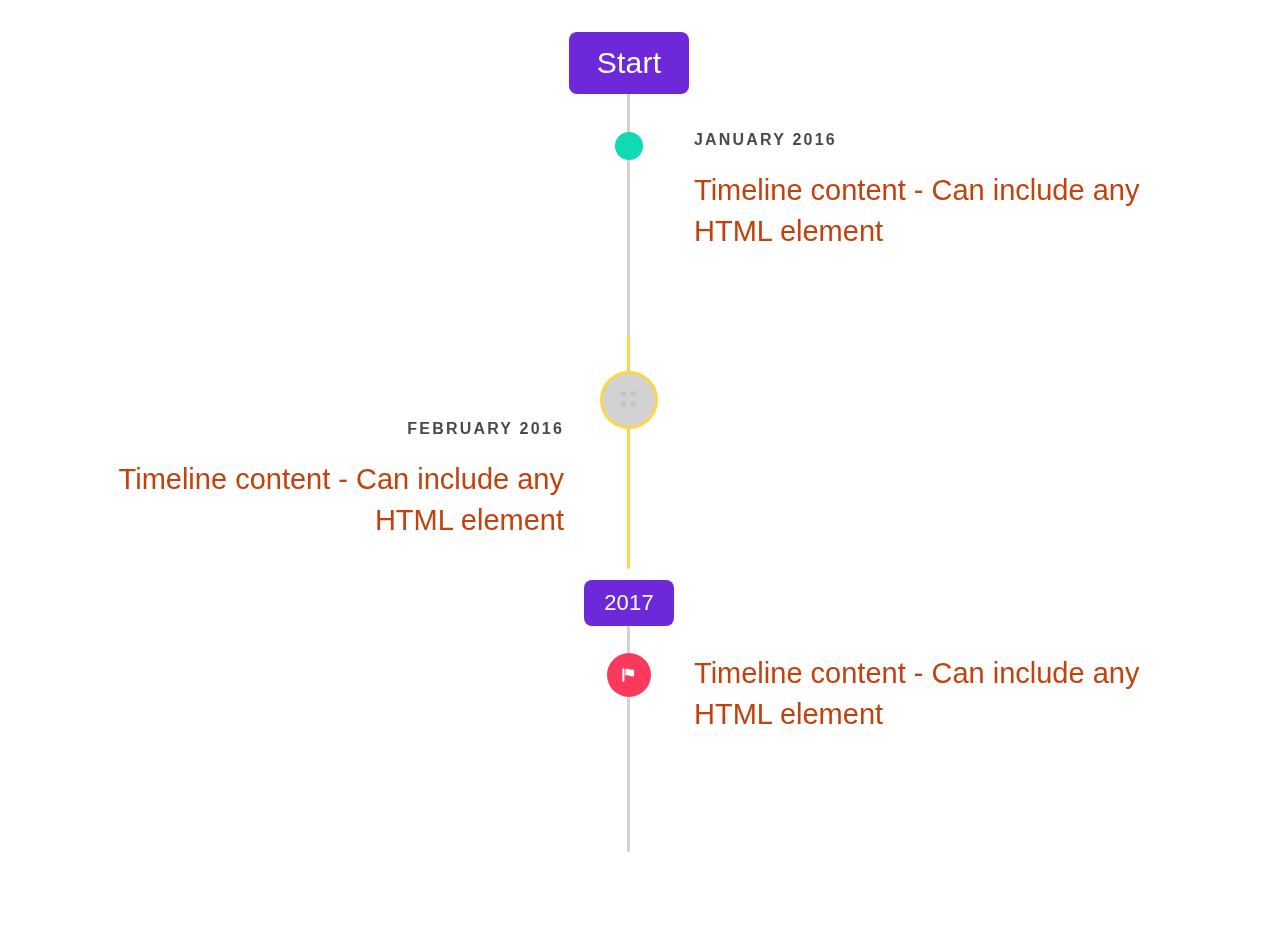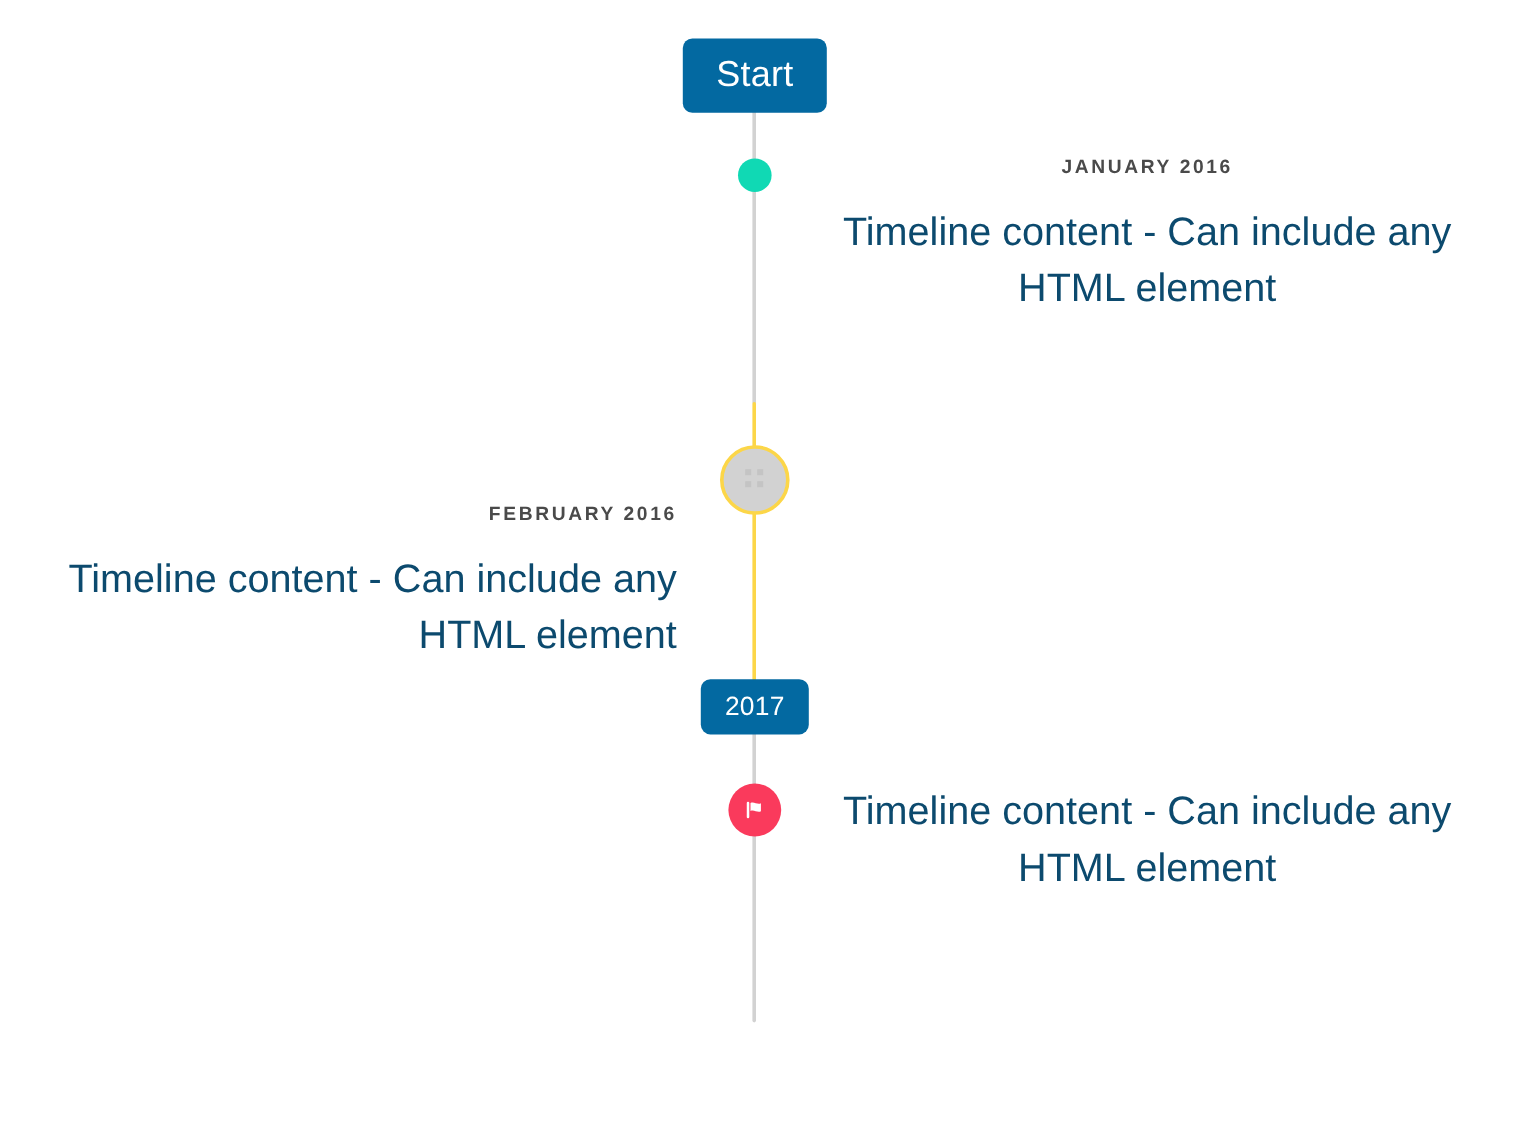--- a/index.html
+++ b/index.html
@@ -31,41 +31,42 @@
   .axis-line.gray  { background: #d2d2d2; }
   .axis-line.yellow{ background: #fcd648; }
 
   .line-seg-1 { top: 92px;  height: 245px; }   
   .line-seg-2 { top: 335px; height: 234px; }   
   .line-seg-3 { top: 610px; height: 242px; }   
 
   
   .cap-badge {
     position: absolute;
-    background: #0369a1;
+    background: #6d28d9;
     color: #ffffff;
     border-radius: 8px;
     display: flex;
     align-items: center;
     justify-content: center;
     font-weight: 400;
     letter-spacing: 0.2px;
     z-index: 4;
   }
   .cap-badge.large {
     left: 569px;
     width: 120px;
     height: 62px;
     font-size: 30px;
   }
   .cap-badge.small {
     left: 584px;
     width: 90px;
     height: 46px;
     font-size: 22px;
+    margin-top: 14px;
   }
   .badge-start { top: 32px; }
   .badge-2017  { top: 566px; }
   .badge-end   { top: 849px; }
 
   
   .event {
     position: absolute;
     left: 0;
     width: 1268px;
@@ -119,37 +120,37 @@
     left: 607px;
     background: #fa3a5c;
   }
   .marker-flag svg { display: block; }
 
   
   .event-body {
     position: absolute;
     width: 524px;
   }
-  .event-body.right { left: 694px;  text-align: center;  }
+  .event-body.right { left: 694px;  text-align: left;  }
   .event-body.left  { left: 40px;   text-align: right; }
 
   .event-date {
     font-size: 16px;
     font-weight: 700;
     letter-spacing: 2.2px;
     color: #4a4a4a;
     text-transform: uppercase;
     margin: 0 0 22px 0;
     line-height: 1;
   }
 
   .event-text {
-    font-size: 33px;
+    font-size: 29px;
     font-weight: 400;
-    color: #0c4a6e;
+    color: #c2410c;
     line-height: 1.42;
     margin: 0;
   }
 </style>
 </head>
 <body>
 
 <div class="timeline-root">
 
   <div class="axis-line gray line-seg-1"></div>

